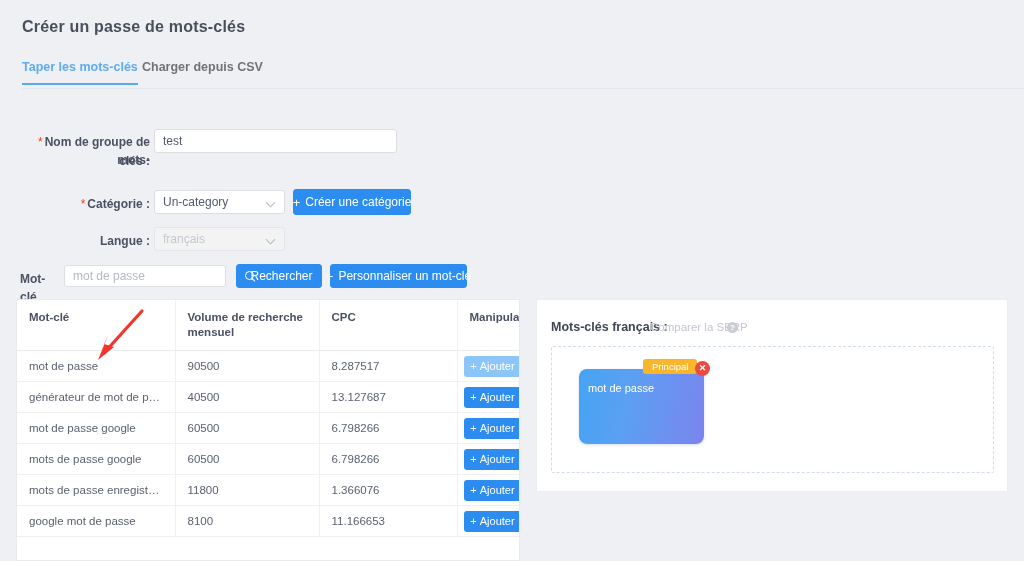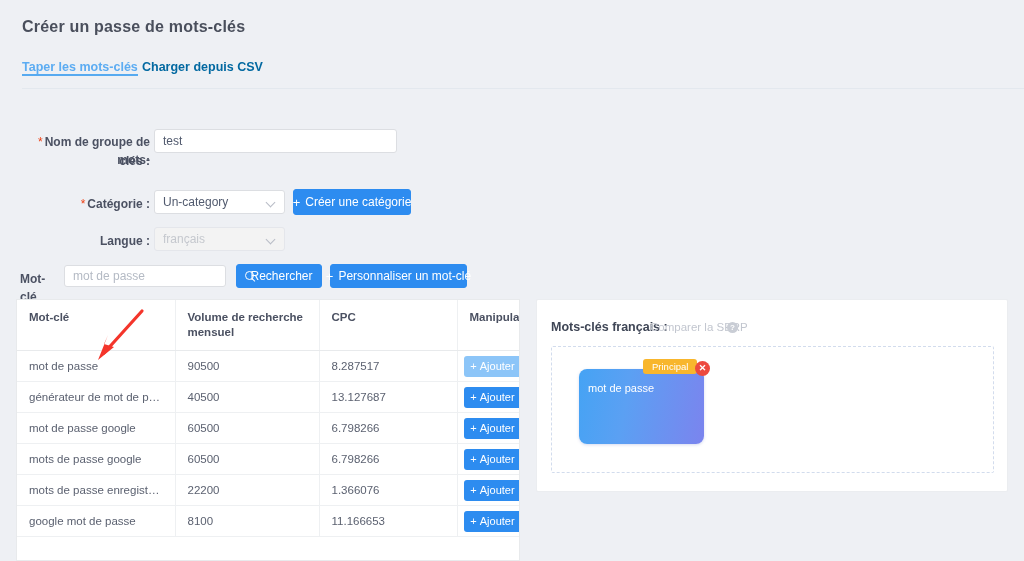--- a/index.html
+++ b/index.html
@@ -36,25 +36,26 @@
     position: absolute;
     left: 22px; top: 28px;
     width: 1002px; height: 1px;
     background: #e3e8ee;
   }
   .tab {
     position: absolute;
     top: 0;
     font-size: 12.5px;
     font-weight: bold;
+    padding-bottom: 9px;
     cursor: pointer;
     white-space: nowrap;
   }
   .tab.active { color: #5cacf2; border-bottom: 2px solid #57aaf0; }
-  .tab.inactive { color: #0369a1; }
+  .tab.inactive { color: #737373; }
   #tab-0 { left: 22px; }
   #tab-1 { left: 142px; }
   .form-label {
     position: absolute;
     text-align: right;
     font-size: 12px;
     font-weight: bold;
     color: #4b5162;
     line-height: 18px;
   }
@@ -393,21 +394,21 @@
           <td class="c2">6.798266</td>
           <td class="c3">
             <div class="btn-add">
               <span>+</span>
               <span>Ajouter</span>
             </div>
           </td>
         </tr>
         <tr>
           <td class="c0">mots de passe enregistrés</td>
-          <td class="c1">22200</td>
+          <td class="c1">11800</td>
           <td class="c2">1.366076</td>
           <td class="c3">
             <div class="btn-add">
               <span>+</span>
               <span>Ajouter</span>
             </div>
           </td>
         </tr>
         <tr>
           <td class="c0">google mot de passe</td>

